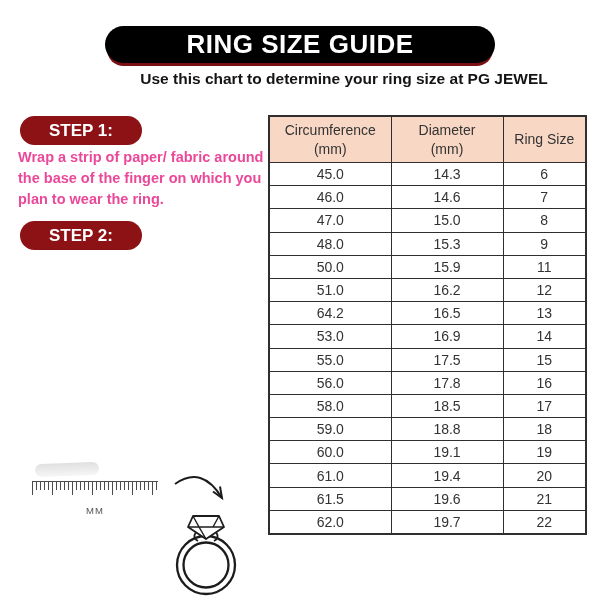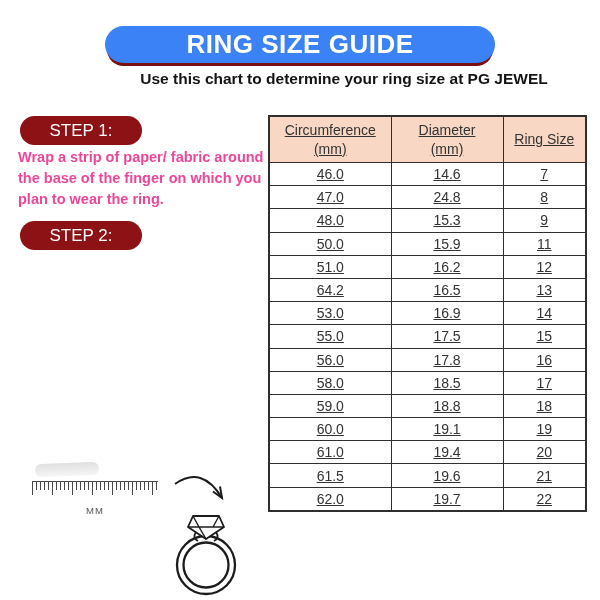--- a/index.html
+++ b/index.html
@@ -3,53 +3,53 @@
 <meta charset="utf-8">
 <style>
   html,body{margin:0;padding:0;background:#fff;}
   #page{
     position:relative;width:600px;height:600px;background:#ffffff;overflow:hidden;
     font-family:"Liberation Sans","DejaVu Sans",sans-serif;color:#1d1d1d;
   }
   
   .banner{
     position:absolute;left:105px;top:26px;width:390px;height:37px;
-    background:#3b82f6;border-radius:19px;
+    background:#000000;border-radius:19px;
     display:flex;align-items:center;justify-content:center;
     color:#ffffff;font-size:26px;font-weight:bold;letter-spacing:.5px;
     box-shadow:0 5px 0 -2px #7a1013;
   }
   .subtitle{
     position:absolute;left:0;top:70px;width:600px;text-align:center;
     font-size:15.5px;font-weight:bold;color:#141414;margin-left:44px;
   }
   
   .step-pill{
     position:absolute;left:20px;width:122px;height:29px;
     background:#8D1216;border-radius:15px;
     display:flex;align-items:center;justify-content:center;
-    color:#ffffff;font-size:17px;font-weight:normal;
+    color:#ffffff;font-size:17px;font-weight:bold;
   }
   #step1-pill{top:116px}
   #step2-pill{top:221px}
   #step3-pill{top:339px}
   .step-text{
     position:absolute;left:18px;width:258px;
     font-size:14.5px;font-weight:bold;line-height:1.45;color:#ec4899;
     white-space:pre-line;
   }
   #step1-text{top:147px}
   #step2-text{top:252px}
   #step3-text{top:371px}
   
   table.size-table{
     position:absolute;left:268px;top:115px;width:317px;
     border-collapse:collapse;table-layout:fixed;
     border:2px solid #2f2f2f;
-    font-size:14px;color:#333;text-decoration:underline;
+    font-size:14px;color:#333;
   }
   .size-table th,.size-table td{
     border:1.5px solid #2f2f2f;text-align:center;padding:0;
   }
   .size-table th{
     background:#F8D8C4;font-weight:normal;font-size:14px;
     height:45px;white-space:pre-line;line-height:1.35;vertical-align:middle;
   }
   .size-table td{height:22.2px;background:#ffffff;}
   .col-circ{width:122px}.col-diam{width:112px}.col-size{width:83px}
@@ -110,27 +110,32 @@
       <tr>
         <th>Circumference
 (mm)</th>
         <th>Diameter
 (mm)</th>
         <th>Ring Size</th>
       </tr>
     </thead>
     <tbody>
         <tr>
+          <td>45.0</td>
+          <td>14.3</td>
+          <td>6</td>
+        </tr>
+        <tr>
           <td>46.0</td>
           <td>14.6</td>
           <td>7</td>
         </tr>
         <tr>
           <td>47.0</td>
-          <td>24.8</td>
+          <td>15.0</td>
           <td>8</td>
         </tr>
         <tr>
           <td>48.0</td>
           <td>15.3</td>
           <td>9</td>
         </tr>
         <tr>
           <td>50.0</td>
           <td>15.9</td>

